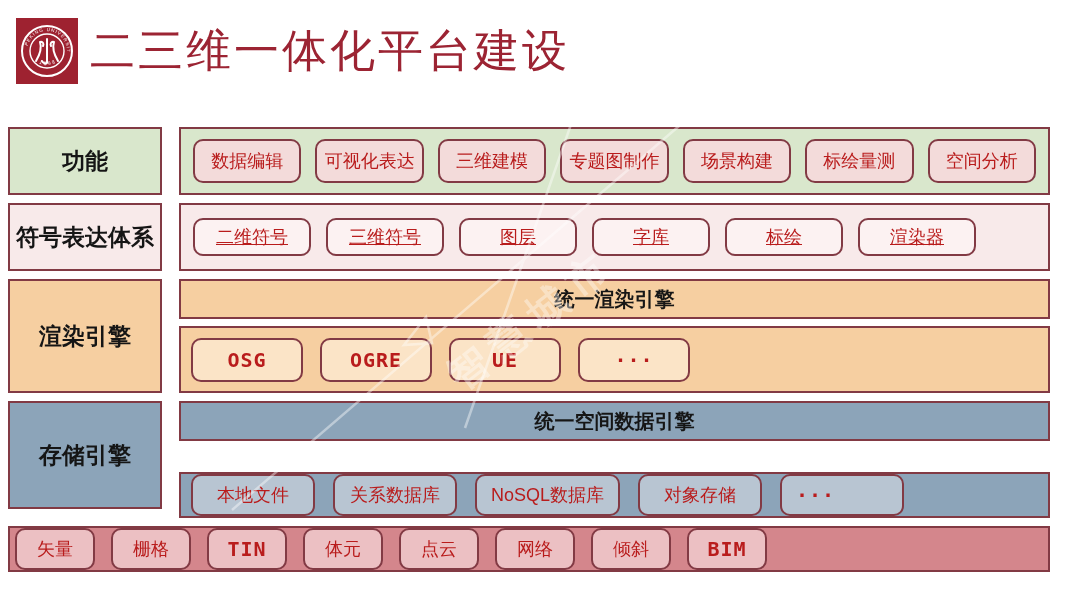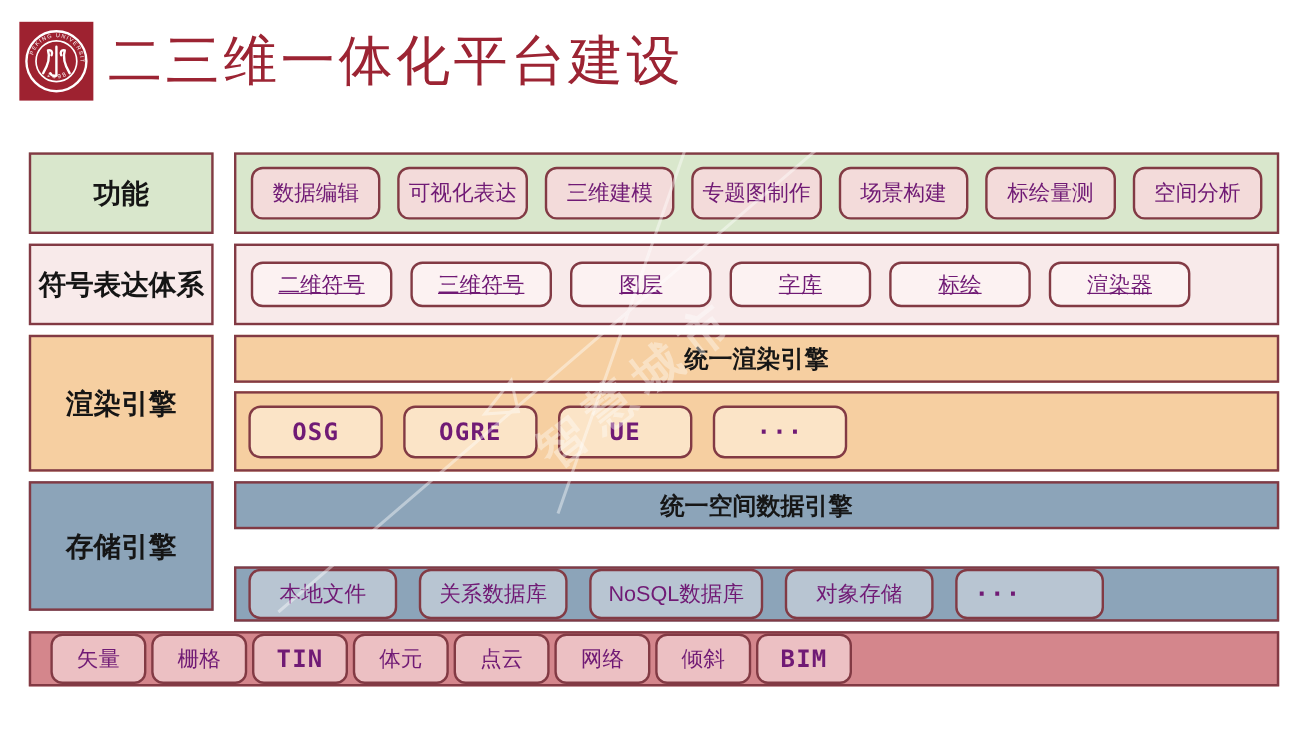--- a/index.html
+++ b/index.html
@@ -6,21 +6,21 @@
   .page{position:relative;width:1080px;height:608px;background:#ffffff;overflow:hidden;
         font-family:"Liberation Sans",sans-serif;color:#111;}
 
   
   .header{position:absolute;left:16px;top:18px;display:flex;align-items:center;gap:12px;}
   .logo{width:62px;height:66px;flex:none;}
   .title{font-family:"Liberation Serif",serif;font-weight:normal;font-size:45px;
          color:#9c2433;letter-spacing:3px;line-height:66px;white-space:nowrap;}
 
   
-  .diagram{position:absolute;left:24px;top:127px;width:1042px;}
+  .diagram{position:absolute;left:8px;top:127px;width:1042px;}
   .row{display:flex;gap:17px;}
   .row + .row{margin-top:8px;}
   .label{flex:none;width:150px;border:2px solid #823a44;display:flex;align-items:center;
          justify-content:center;font-size:23px;font-weight:600;color:#151515;text-align:center;}
   .content{flex:1;display:flex;flex-direction:column;gap:7px;min-width:0;}
   .strip{border:2px solid #823a44;display:flex;align-items:center;box-sizing:border-box;}
   .banner{height:40px;justify-content:center;font-size:20px;font-weight:600;color:#161616;}
   .pillstrip{flex:1;}
   .pills{display:flex;align-items:center;width:100%;box-sizing:border-box;}
 
@@ -33,38 +33,38 @@
 
   
   .c-green{background:#d9e7cc;}
   .c-pink{background:#f8eaea;}
   .c-orange{background:#f6cfa1;}
   .c-blue{background:#8ca4b9;}
   .c-red{background:#d4868c;}
 
   
   .pill{border:2px solid #823a44;border-radius:10px;height:42px;box-sizing:border-box;
-        display:flex;align-items:center;justify-content:center;font-size:18px;color:#701a75;
+        display:flex;align-items:center;justify-content:center;font-size:18px;color:#b91c1c;
         white-space:nowrap;flex:none;}
   .pill.latin{font-family:"DejaVu Sans Mono",monospace;font-weight:bold;font-size:20px;letter-spacing:1px;}
 
   .r1 .pills{padding:0 12px;gap:14px;}
   .r1 .pill{flex:1;height:44px;background:#f3dbda;}
 
   .r2 .pills{padding-left:12px;gap:15px;}
   .r2 .pill{width:118px;height:38px;background:#fcf2f2;text-decoration:underline;}
 
   .r3 .pills{padding-left:10px;gap:17px;}
   .r3 .pill{width:112px;height:44px;background:#fbe4c7;}
 
   .r4 .pills{padding-left:10px;gap:18px;}
   .r4 .pill{min-width:124px;padding:0 14px;height:42px;background:#b8c5d2;}
   .r4 .pill:last-child{justify-content:flex-start;width:124px;}
 
-  .r5 .pills{padding-left:16px;gap:4px;align-items:center;}
+  .r5 .pills{padding-left:5px;gap:16px;align-items:center;}
   .r5 .pill{width:80px;height:42px;background:#ecc0c3;}
 
   
   .watermark{position:absolute;inset:0;pointer-events:none;z-index:6;}
 </style>
 </head>
 <body>
 
 <div class="page">
 

